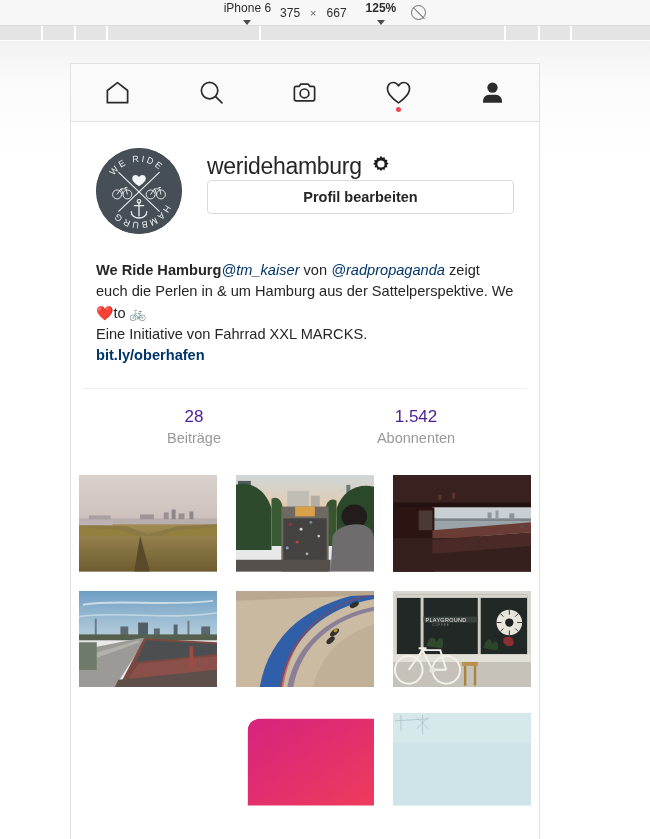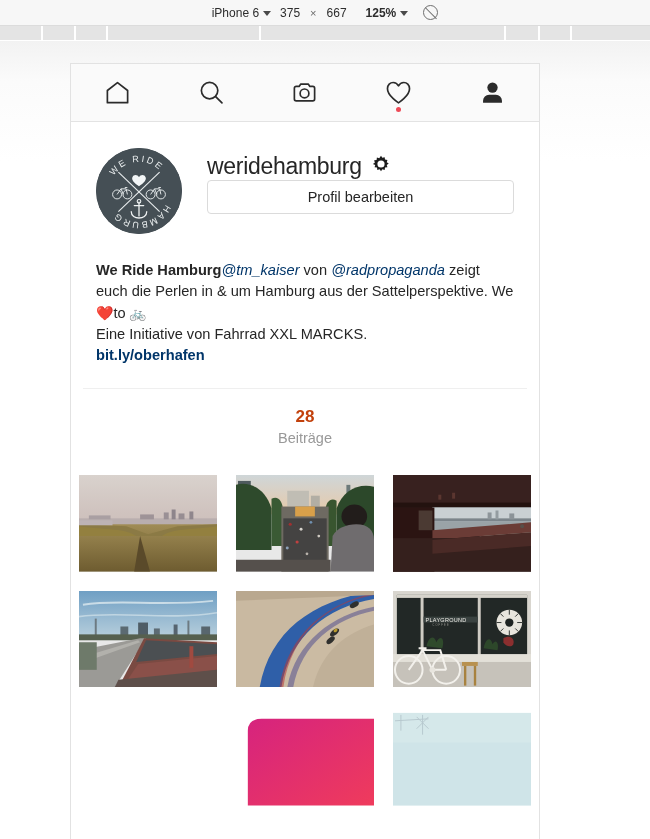--- a/index.html
+++ b/index.html
@@ -13,21 +13,21 @@
   
   #device-toolbar {
     height: 26px; width: 650px;
     background: #f7f7f7;
     border-bottom: 1px solid #dcdcdc;
     display: flex; align-items: center; justify-content: center;
     gap: 9px;
     font-size: 12px; color: #2d2d2d;
     position: relative;
   }
-  .tb-select { display: flex; align-items: center; gap: 4px; cursor: default; }
+  .tb-select { display: flex; align-items: center; gap: 4px; cursor: default; flex-direction: column; }
   .tb-caret {
     width: 0; height: 0;
     border-left: 4px solid transparent;
     border-right: 4px solid transparent;
     border-top: 5px solid #4a4a4a;
     margin-top: 1px;
   }
   .tb-dim { font-size: 12px; color: #2d2d2d; }
   .tb-x { font-size: 11px; color: #6b6b6b; padding: 0 1px; }
   .tb-throttle {
@@ -112,21 +112,21 @@
     font-size: 23px; color: #262626; font-weight: 400;
     letter-spacing: -0.3px; line-height: 1;
   }
   #gear-icon { flex: 0 0 auto; }
   #edit-profile-btn {
     display: block; width: 100%;
     padding: 8px 0;
     border: 1px solid #dbdbdb; border-radius: 4px;
     background: #ffffff;
     font-family: "Liberation Sans", sans-serif;
-    font-size: 14.5px; font-weight: normal; color: #262626;
+    font-size: 14.5px; font-weight: bold; color: #262626;
     text-align: center; cursor: pointer;
   }
 
   
   #bio {
     padding: 26px 25px 0 25px;
     font-size: 14.6px; line-height: 1.46; color: #262626;
   }
   #bio .bio-name { font-weight: bold; text-align: center; }
   #bio .bio-link { color: #003569; font-style: italic; }
@@ -138,22 +138,22 @@
     margin: 22px 12px 0 12px;
     height: 1px; background: #efefef;
   }
 
   
   #stats {
     display: flex; padding: 17px 12px 0 12px;
   }
   .stat { flex: 1; text-align: center; cursor: pointer; }
   .stat-count {
-    display: block; font-size: 17px; font-weight: bold;
-    color: #c2410c; line-height: 1.35;
+    display: block; font-size: 17px; font-weight: normal;
+    color: #4c1d95; line-height: 1.35;
   }
   .stat-label {
     display: block; font-size: 14.5px; color: #999999;
     line-height: 1.35;
   }
 
   
   #grid {
     margin-top: 26px;
     display: grid;
@@ -310,20 +310,24 @@
       <span class="bio-name">We Ride Hamburg</span><span class="bio-link">@tm_kaiser</span><span> von </span><span class="bio-link">@radpropaganda</span><span> zeigt euch die Perlen in &amp; um Hamburg aus der Sattelperspektive. We </span><span class="emoji">❤️</span><span>to </span><span class="emoji">🚲</span><br><span>Eine Initiative von Fahrrad XXL MARCKS.</span>
       <span class="bio-url">bit.ly/oberhafen</span>
     </div>
 
     <div id="bio-divider"></div>
 
     <div id="stats">
       <div class="stat">
         <span class="stat-count">28</span>
         <span class="stat-label">Beiträge</span>
+      </div>
+      <div class="stat">
+        <span class="stat-count">1.542</span>
+        <span class="stat-label">Abonnenten</span>
       </div>
     </div>
 
     <div id="grid">
 
       <div class="thumb">
         <svg viewBox="0 0 140 98" preserveAspectRatio="none">
           <defs>
             <linearGradient id="sky1" x1="0" y1="0" x2="0" y2="1">
               <stop offset="0%" stop-color="#d9d2cd"></stop>

